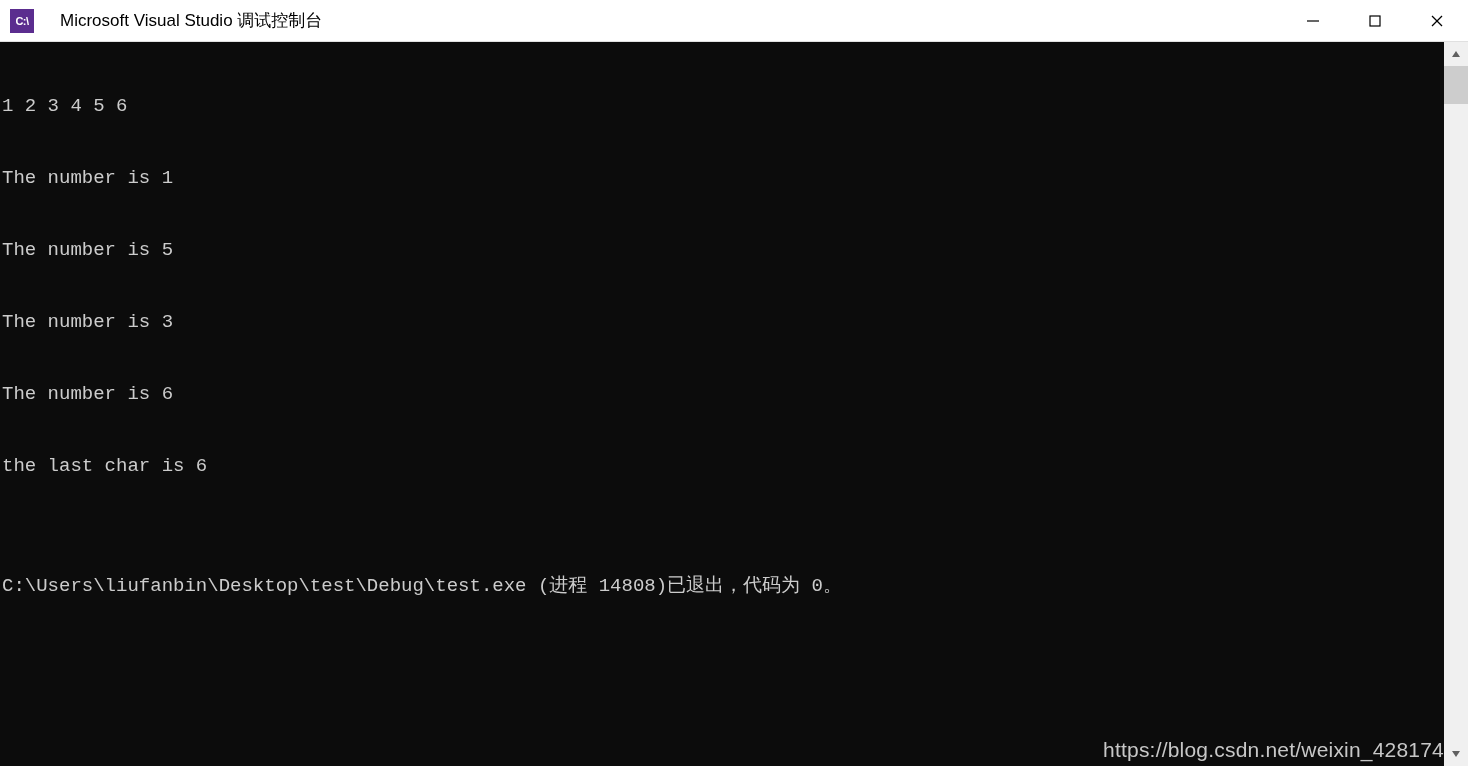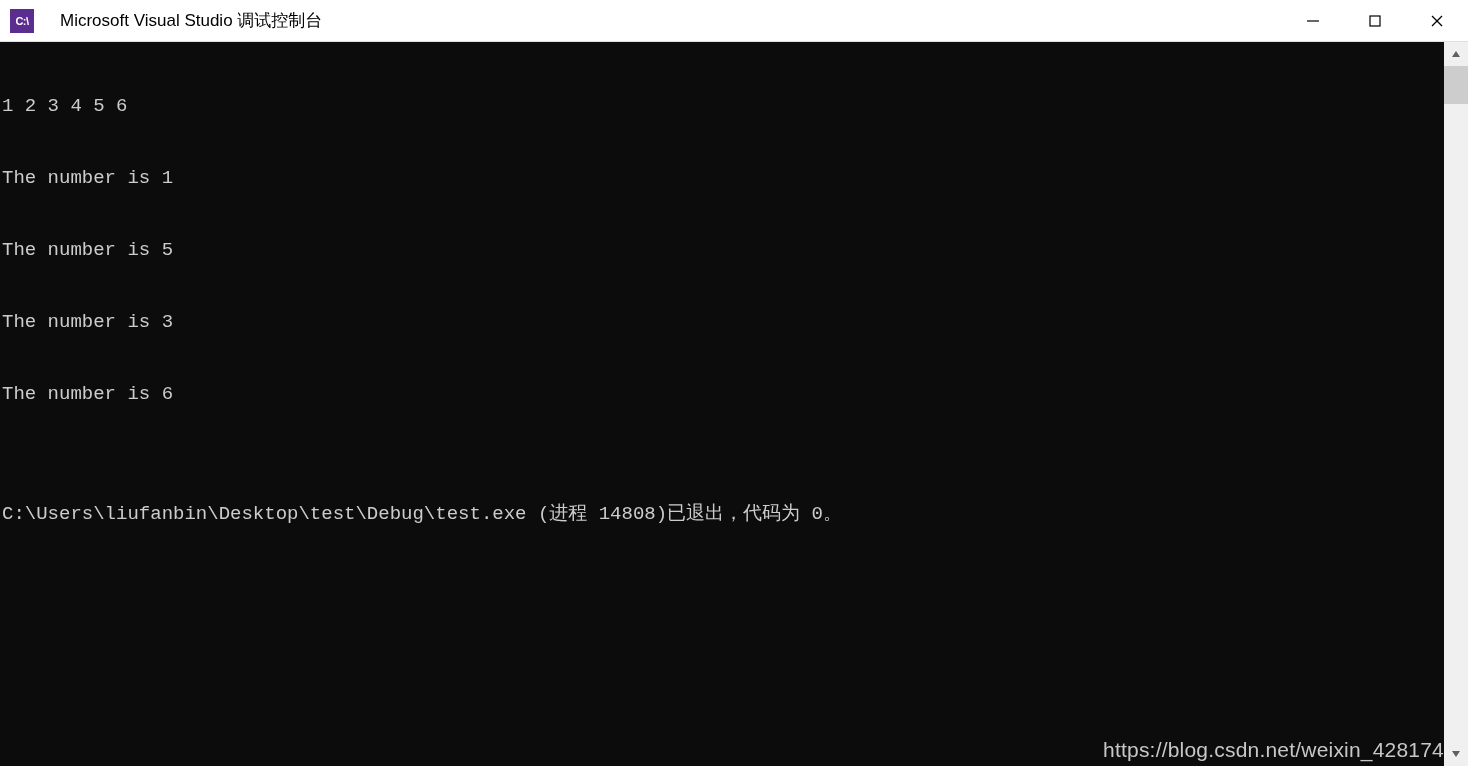--- a/index.html
+++ b/index.html
@@ -151,20 +151,21 @@
     </div>
   </div>
 </div>
 
 <div class="console-area">
   <span class="console-line">1 2 3 4 5 6</span>
   <span class="console-line">The number is 1</span>
   <span class="console-line">The number is 5</span>
   <span class="console-line">The number is 3</span>
   <span class="console-line">The number is 6</span>
+  <span class="console-line">the last char is 6</span>
   <span class="console-line"></span>
   <span class="console-line">C:\Users\liufanbin\Desktop\test\Debug\test.exe (进程 14808)已退出，代码为 0。</span>
   
 </div>
 
 <div class="scrollbar-track">
   <div class="scrollbar-arrow">
     <svg width="10" height="10" viewBox="0 0 10 10">
         <polygon points="5,2 9,8 1,8" fill="#606060"></polygon>
       </svg>

